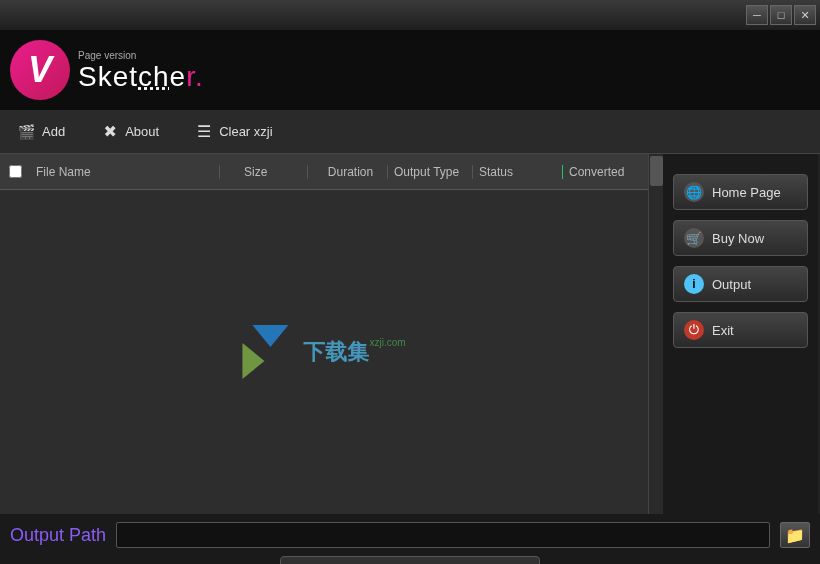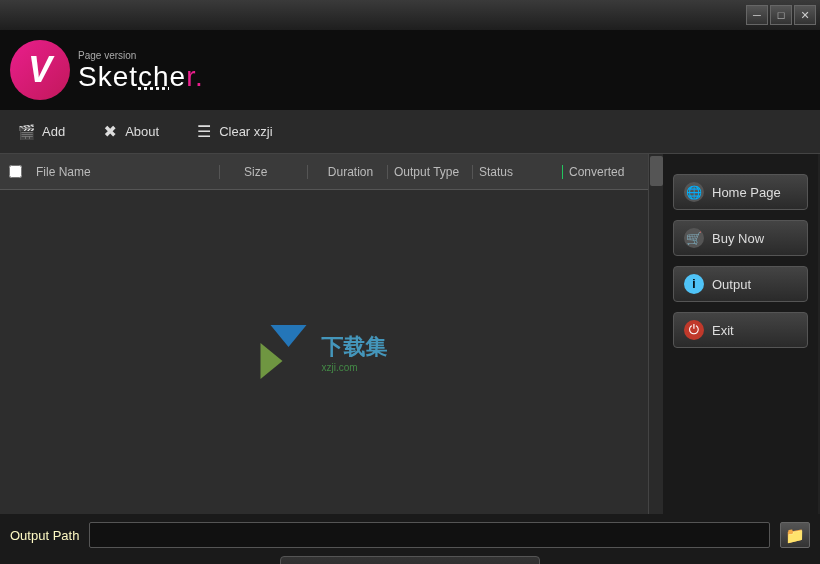--- a/index.html
+++ b/index.html
@@ -170,21 +170,21 @@
       top: 50%;
       left: 50%;
       transform: translate(-50%, -50%);
       display: flex;
       align-items: center;
       gap: 10px;
       opacity: 0.7;
     }
     .watermark-text {
       display: flex;
-      flex-direction: column;
+      flex-direction: row;
     }
     .watermark-chinese {
       color: #4fc3f7;
       font-size: 22px;
       font-weight: bold;
     }
     .watermark-url {
       color: #4caf50;
       font-size: 10px;
     }
@@ -272,22 +272,22 @@
       background: #1a1a1a;
       padding: 8px 10px;
     }
     .output-path-row {
       display: flex;
       align-items: center;
       gap: 10px;
       margin-bottom: 8px;
     }
     .output-label {
-      color: #fef9c3;
-      font-size: 13px;
+      color: #8b5cf6;
+      font-size: 18px;
       white-space: nowrap;
     }
     .output-input {
       flex: 1;
       height: 26px;
       background: #111;
       border: 1px solid #555;
       border-radius: 2px;
       color: #ddd;
       font-size: 12px;

